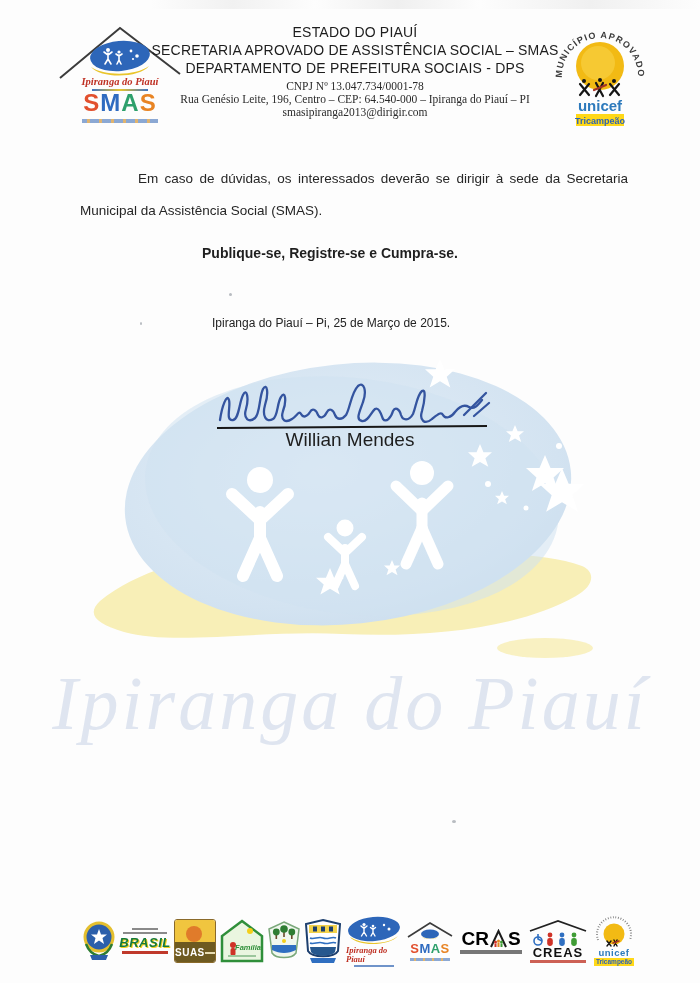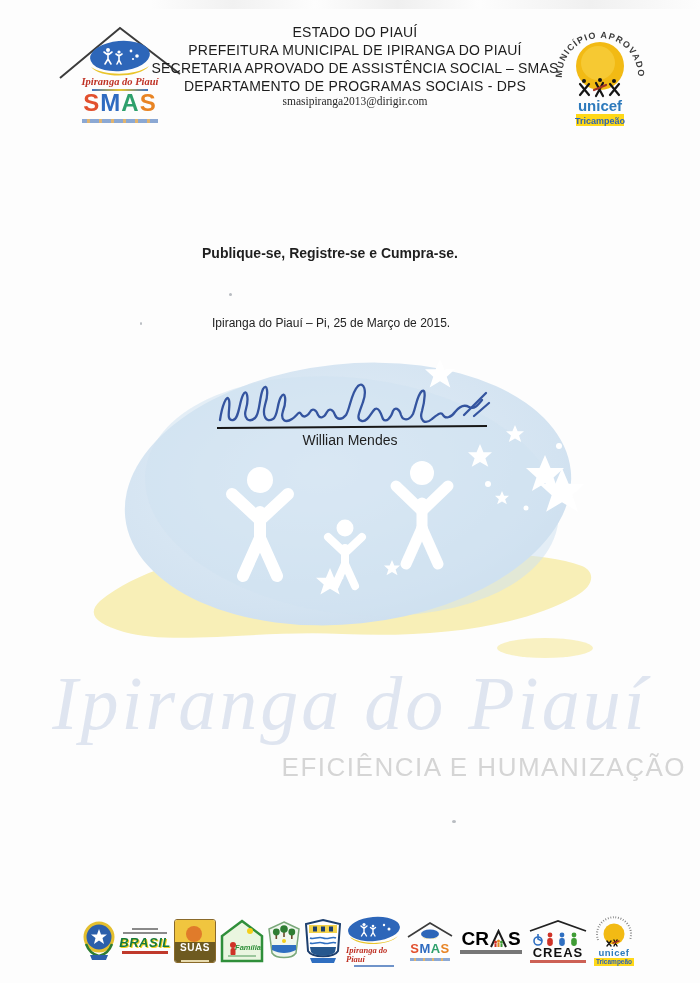--- a/index.html
+++ b/index.html
@@ -30,21 +30,21 @@
   
   .paragraph{left:80px;top:149px;width:548px;font-size:13.5px;line-height:32.5px;
     text-align:justify;text-indent:58px;color:#262626;}
   .decree{left:80px;top:245px;width:500px;text-align:center;font-weight:700;
     font-size:14px;color:#1f1f1f;}
   .dateline{left:212px;top:316px;font-size:12px;color:#232323;}
   
   .sig-svg{left:212px;top:376px;z-index:3;}
   .sig-line{left:217px;top:426px;width:270px;height:2px;background:#171717;
     transform:rotate(-.4deg);z-index:3;}
-  .sig-block{left:120px;top:431px;width:460px;text-align:center;font-size:14px;
+  .sig-block{left:120px;top:431px;width:460px;text-align:center;font-size:19px;
     line-height:18.5px;color:#1e1e1e;z-index:3;}
   
   .wm-svg{left:90px;top:346px;z-index:1;}
   .wm-title{left:0;top:660px;width:700px;text-align:center;white-space:nowrap;
     font:italic 400 76px "Liberation Serif",serif;color:#dfe5f0;letter-spacing:3px;z-index:1;}
   .wm-sub{left:0;top:752px;width:686px;text-align:right;font-size:26px;font-weight:400;
     letter-spacing:1.5px;color:#d5d5d5;z-index:1;}
   
   .footer{left:82px;top:912px;width:548px;height:58px;display:flex;align-items:center;
     gap:4px;z-index:2;}
@@ -53,22 +53,22 @@
   .brasil-tile{width:50px;}
   .bars{width:44px;height:7px;display:flex;flex-direction:column;gap:1.5px;align-items:center;}
   .bars i{display:block;height:2px;background:#8a8a8a;}
   .brasil-word{font-style:italic;font-weight:700;font-size:13px;color:#157a3a;
     letter-spacing:.5px;text-shadow:1px 1px 0 #f3cf1b;line-height:15px;}
   .redbar{width:46px;height:2.5px;background:#c0392b;margin-top:1px;}
   .suas-tile{width:40px;height:42px;border:1px solid #8a6a2a;border-radius:3px;overflow:hidden;}
   .suas-top{width:100%;height:22px;background:#f0c53f;position:relative;}
   .suas-sun{position:absolute;left:11px;top:6px;width:16px;height:16px;border-radius:50%;
     background:#e07b2a;}
-  .suas-bot{width:100%;flex:1;background:#6e5a20;display:flex;flex-direction:column;
-    align-items:center;justify-content:space-between;}
+  .suas-bot{width:100%;flex:1;background:#6e5a20;display:flex;flex-direction:row;
+    align-items:center;justify-content:center;}
   .suas-word{color:#fff;font-weight:700;font-size:10px;letter-spacing:.5px;line-height:11px;}
   .suas-cap{width:28px;height:2px;background:#e8dcb0;margin-top:1px;}
   .familia-word{font:italic 700 7.5px "Liberation Sans",sans-serif;fill:#2f8f3a;}
   .ip-tile{width:56px;}
   .ip-script{font:italic 700 8.5px "Liberation Serif",serif;color:#bf3124;line-height:9px;}
   .ip-capbar{width:40px;height:2px;background:#6f93c9;margin-top:1px;}
   .smas-tile{width:48px;}
   .smas-word span{font-weight:700;font-size:13px;letter-spacing:.5px;}
   .smas-capbar{width:40px;height:2.5px;margin-top:1px;opacity:.8;
     background:repeating-linear-gradient(90deg,#6f93c9 0 4px,#d9a14a 4px 6px,#6f93c9 6px 9px);}
@@ -148,21 +148,20 @@
       <use href="#wm-star" transform="translate(472,145) scale(2.3)"></use>
       <use href="#wm-star" transform="translate(240,236) scale(1.4)"></use>
       <use href="#wm-star" transform="translate(302,222) scale(0.8)"></use>
       <circle cx="398" cy="138" r="3"></circle>
       <circle cx="436" cy="162" r="2.5"></circle>
       <circle cx="469" cy="100" r="3"></circle>
     </g>
   </svg>
 
   <div class="abs wm-title">Ipiranga do Piauí</div>
-  <div class="abs wm-sub">EFICIÊNCIA E HUMANIZAÇÃO</div>
 
   <div class="abs logo-smas">
     <svg class="abs" style="left:0;top:0" width="124" height="60" viewBox="0 0 124 60">
       <polyline points="2,56 62,6 122,52" fill="none" stroke="#3c3c3c" stroke-width="2"></polyline>
     </svg>
     <svg class="abs" style="left:28px;top:16px" width="68" height="42" viewBox="0 0 68 42">
       <path fill="#e9c52c" d="M5,29 C18,38 50,38 63,28 C54,40 15,41 5,29 Z"></path>
       <ellipse fill="#2d66b9" cx="34" cy="18" rx="30" ry="15" transform="rotate(-5 34 18)"></ellipse>
       <g stroke="#fff" stroke-width="1.6" stroke-linecap="round" fill="none">
         <path d="M22,15 l0,6 M22,17 l-4,-3 M22,17 l4,-3 M22,21 l-3,5 M22,21 l3,5"></path>
@@ -175,23 +174,24 @@
       <circle fill="#fff" cx="47" cy="21" r="1.1"></circle>
     </svg>
     <div class="logo-city">Ipiranga do Piauí</div>
     <div class="logo-city-bar"></div>
     <div class="logo-acronym"><span class="s1">S</span><span class="s2">M</span><span class="s3">A</span><span class="s4">S</span></div>
     <div class="logo-caption"></div>
   </div>
 
   <div class="abs hdr-text">
     <div>ESTADO DO PIAUÍ</div>
-    <div>PREFEITURA MUNICIPAL DE IPIRANGA DO PIAUÍ</div>
     <div>SECRETARIA APROVADO DE ASSISTÊNCIA SOCIAL – SMAS</div>
-    <div>DEPARTAMENTO DE PROGRAMAS SOCIAIS - DPS</div>
+    <div>DEPARTAMENTO DE PREFEITURA SOCIAIS - DPS</div>
+    <div class="serif first">CNPJ Nº 13.047.734/0001-78</div>
+    <div class="serif">Rua Genésio Leite, 196, Centro – CEP: 64.540-000 – Ipiranga do Piauí – PI</div>
     <div class="serif">smasipiranga2013@dirigir.com</div>
   </div>
 
   <svg class="abs seal" width="104" height="114" viewBox="0 0 104 114">
     <defs>
         <path id="sealArc" d="M14,62 A38,38 0 1 1 90,62"></path>
       </defs>
     <circle cx="52" cy="52" r="24" fill="#f2ba14"></circle>
     <circle cx="50" cy="49" r="17" fill="#f6c933"></circle>
     <text font-size="9" font-weight="700" fill="#3b3b3b" letter-spacing="1.2">
@@ -204,20 +204,21 @@
         <circle cx="52" cy="66" r="2" fill="#151515" stroke="none"></circle>
       <path d="M46,76 l12,-5" stroke="#a33326"></path>
       <path d="M62,70 l9,11 M71,70 l-9,11"></path>
         <circle cx="66" cy="67" r="2" fill="#151515" stroke="none"></circle>
     </g>
     <text x="52" y="97" text-anchor="middle" font-size="15" font-weight="700" fill="#2d7abc">unicef</text>
     <rect x="28" y="100" width="48" height="12" fill="#ffd818"></rect>
     <text x="52" y="109.5" text-anchor="middle" font-size="9" font-weight="700" fill="#2d63b5">Tricampeão</text>
   </svg>
 
+  <p class="abs paragraph">Em caso de dúvidas, os interessados deverão se dirigir à sede da Secretaria Municipal da Assistência Social (SMAS).</p>
   <div class="abs decree">Publique-se, Registre-se e Cumpra-se.</div>
   <div class="abs speck" style="left:229px;top:293px;width:3px;height:3px;"></div>
   <div class="abs speck" style="left:140px;top:322px;width:2px;height:3px;"></div>
   <div class="abs dateline">Ipiranga do Piauí – Pi, 25 de Março de 2015.</div>
 
   <svg class="abs sig-svg" width="285" height="55" viewBox="0 0 285 55">
     <g fill="none" stroke="#34549f" stroke-width="2.3" stroke-linecap="round">
       <path d="M8,44 C10,30 15,17 17,24 C19,31 13,45 21,44 C27,43 27,27 31,19 C35,11 37,23 34,33 C31,43 37,47 43,42 C48,38 47,22 51,13 C55,6 57,17 53,29 C50,40 54,47 61,43 C66,40 65,27 69,21 C73,14 75,24 71,35 C68,45 74,47 80,43 C85,40 87,34 89,38 C91,42 95,41 98,36 C100,32 104,33 106,39 C108,43 112,42 115,36 C117,32 121,33 123,39 C125,44 130,44 134,39 C138,33 139,17 146,10 C152,5 155,15 151,26 C148,35 143,44 150,45 C156,46 159,36 163,33 C167,31 169,38 171,43 C174,47 179,42 181,35 C183,31 187,32 189,39 C191,45 197,45 201,38 C204,31 205,19 210,15 C214,12 213,24 210,35 C207,45 213,49 220,43 C225,39 229,35 231,39 C233,43 239,42 243,36 C247,31 252,28 257,31 C262,34 266,29 270,24"></path>
       <path d="M252,39 L274,17 M262,40 L277,27"></path>
     </g>

